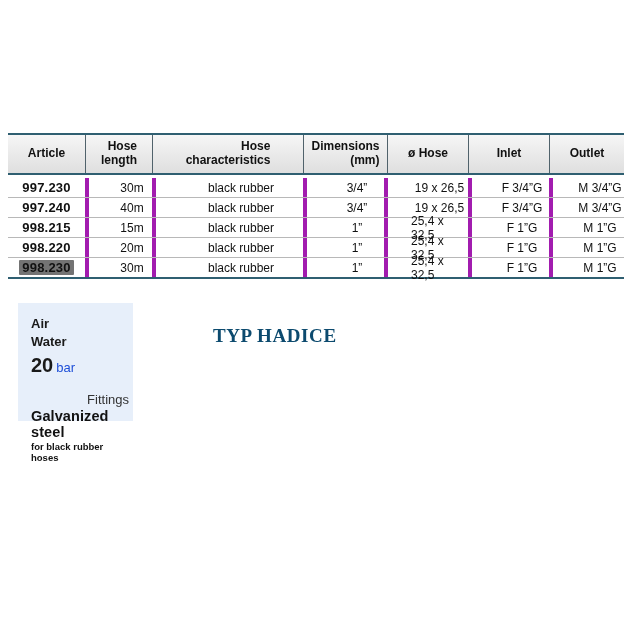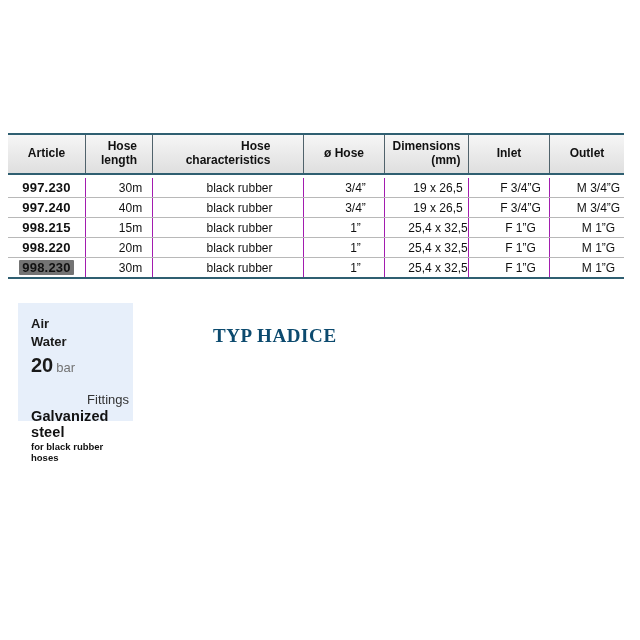--- a/index.html
+++ b/index.html
@@ -35,21 +35,21 @@
     display: flex; align-items: stretch;
     height: 19px;
     border-bottom: 1px solid #b8b8b8;
   }
   .tr:last-child { border-bottom: 2px solid #2f5f71; }
   .td {
     display: flex; align-items: center; justify-content: center;
     font-size: 12px; text-align: left;
     box-sizing: border-box;
   }
-  .td + .td { border-left: 1px solid #a21caf; padding-left: 23px; }
+  .td + .td { border-left: 4px solid #a21caf; padding-left: 23px; }
   .td.article { font-weight: bold; font-size: 13px; letter-spacing: 0.2px; }
   .hl { background: #737373; padding: 0 3px; border-radius: 1px; }
 
   
   .c0 { flex: 0 0 77px; }
   .c1 { flex: 0 0 67px; }
   .c2 { flex: 0 0 151px; }
   .c3 { flex: 0 0 81px; }
   .c4 { flex: 0 0 84px; }
   .c5 { flex: 0 0 81px; }
@@ -59,21 +59,21 @@
   .info-box {
     position: absolute; left: 18px; top: 303px;
     width: 115px; height: 118px;
     background: #e7effa;
     box-sizing: border-box;
     padding: 12px 4px 0 13px;
   }
   .info-media { font-weight: bold; font-size: 13px; line-height: 1.4; color: #1a1a1a; }
   .pressure { margin-top: 3px; }
   .pressure-value { font-weight: bold; font-size: 20px; color: #1a1a1a; }
-  .pressure-unit { font-size: 13px; color: #737373; margin-left: 3px; }
+  .pressure-unit { font-size: 13px; color: #1d4ed8; margin-left: 3px; }
   .fittings-label { margin-top: 15px; font-size: 13px; color: #333; text-align: right; }
   .fittings-material { font-weight: bold; font-size: 14.5px; color: #111; margin-top: 1px; letter-spacing: 0.1px; }
   .fittings-note { font-weight: bold; font-size: 9.5px; color: #111; margin-top: 1px; }
 
   
   .section-title {
     position: absolute; left: 213px; top: 325px;
     font-family: "Liberation Serif", serif;
     font-weight: bold; font-size: 19px;
     letter-spacing: 0.6px;
@@ -84,23 +84,23 @@
 <body>
 
 <div class="spec-table">
 
   <div class="thead">
     <div class="th c0">Article</div>
     <div class="th c1">Hose
 length</div>
     <div class="th c2">Hose
 characteristics</div>
-    <div class="th c3">ø Hose</div>
     <div class="th c4">Dimensions
 (mm)</div>
+    <div class="th c3">ø Hose</div>
     <div class="th c5">Inlet</div>
     <div class="th c6">Outlet</div>
   </div>
 
   <div class="tbody">
 
     <div class="tr">
       <div class="td article c0">997.230</div>
       <div class="td c1">30m</div>
       <div class="td c2">black rubber</div>

